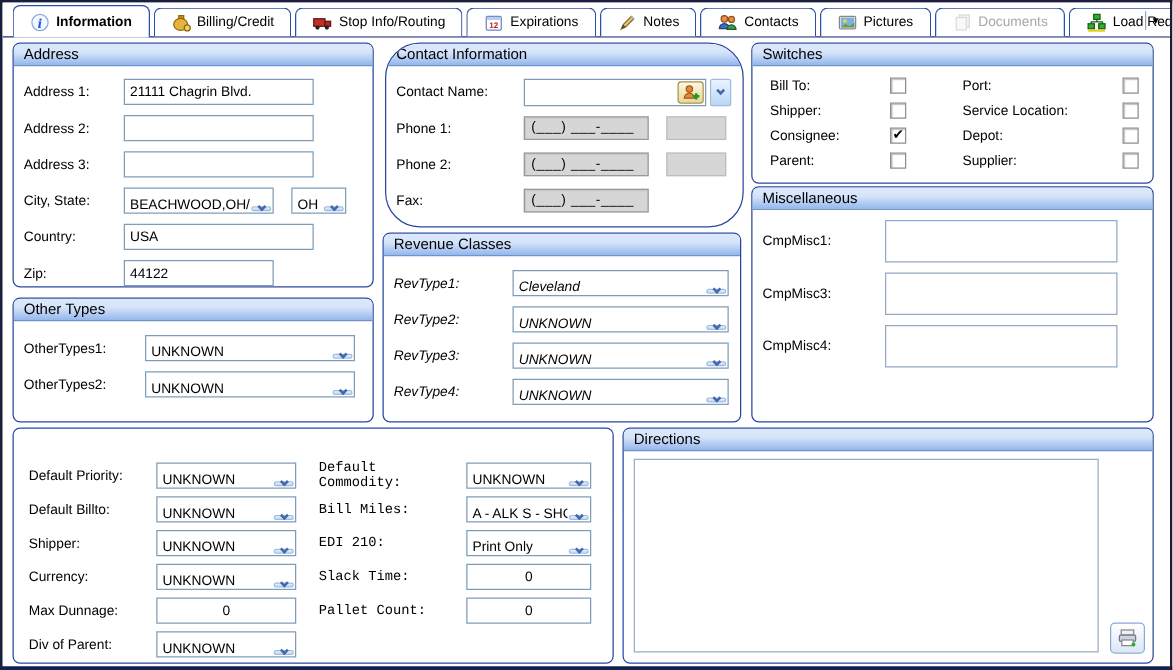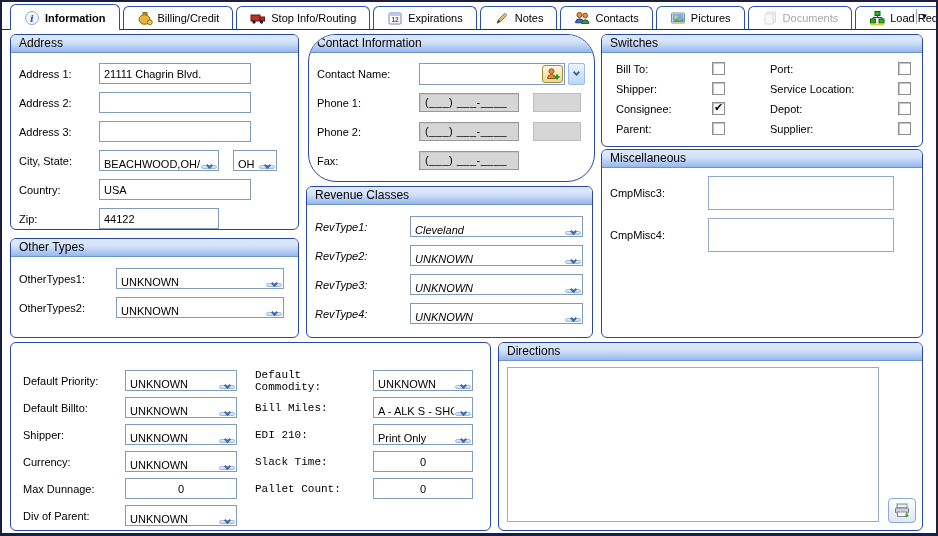--- a/index.html
+++ b/index.html
@@ -375,20 +375,24 @@
       <span class="cb"></span>
       <span class="lbl">Supplier:</span>
       <span class="cb"></span>
     </div>
   </div>
 
   <div class="group g-misc">
     <div class="ghead">Miscellaneous</div>
     <div class="gbody">
       <div class="row">
+        <span class="lbl">CmpMisc1:</span>
+        <input class="txt big" value="" style="">
+      </div>
+      <div class="row">
         <span class="lbl">CmpMisc3:</span>
         <input class="txt big" value="" style="">
       </div>
       <div class="row">
         <span class="lbl">CmpMisc4:</span>
         <input class="txt big" value="" style="">
       </div>
     </div>
   </div>
 

